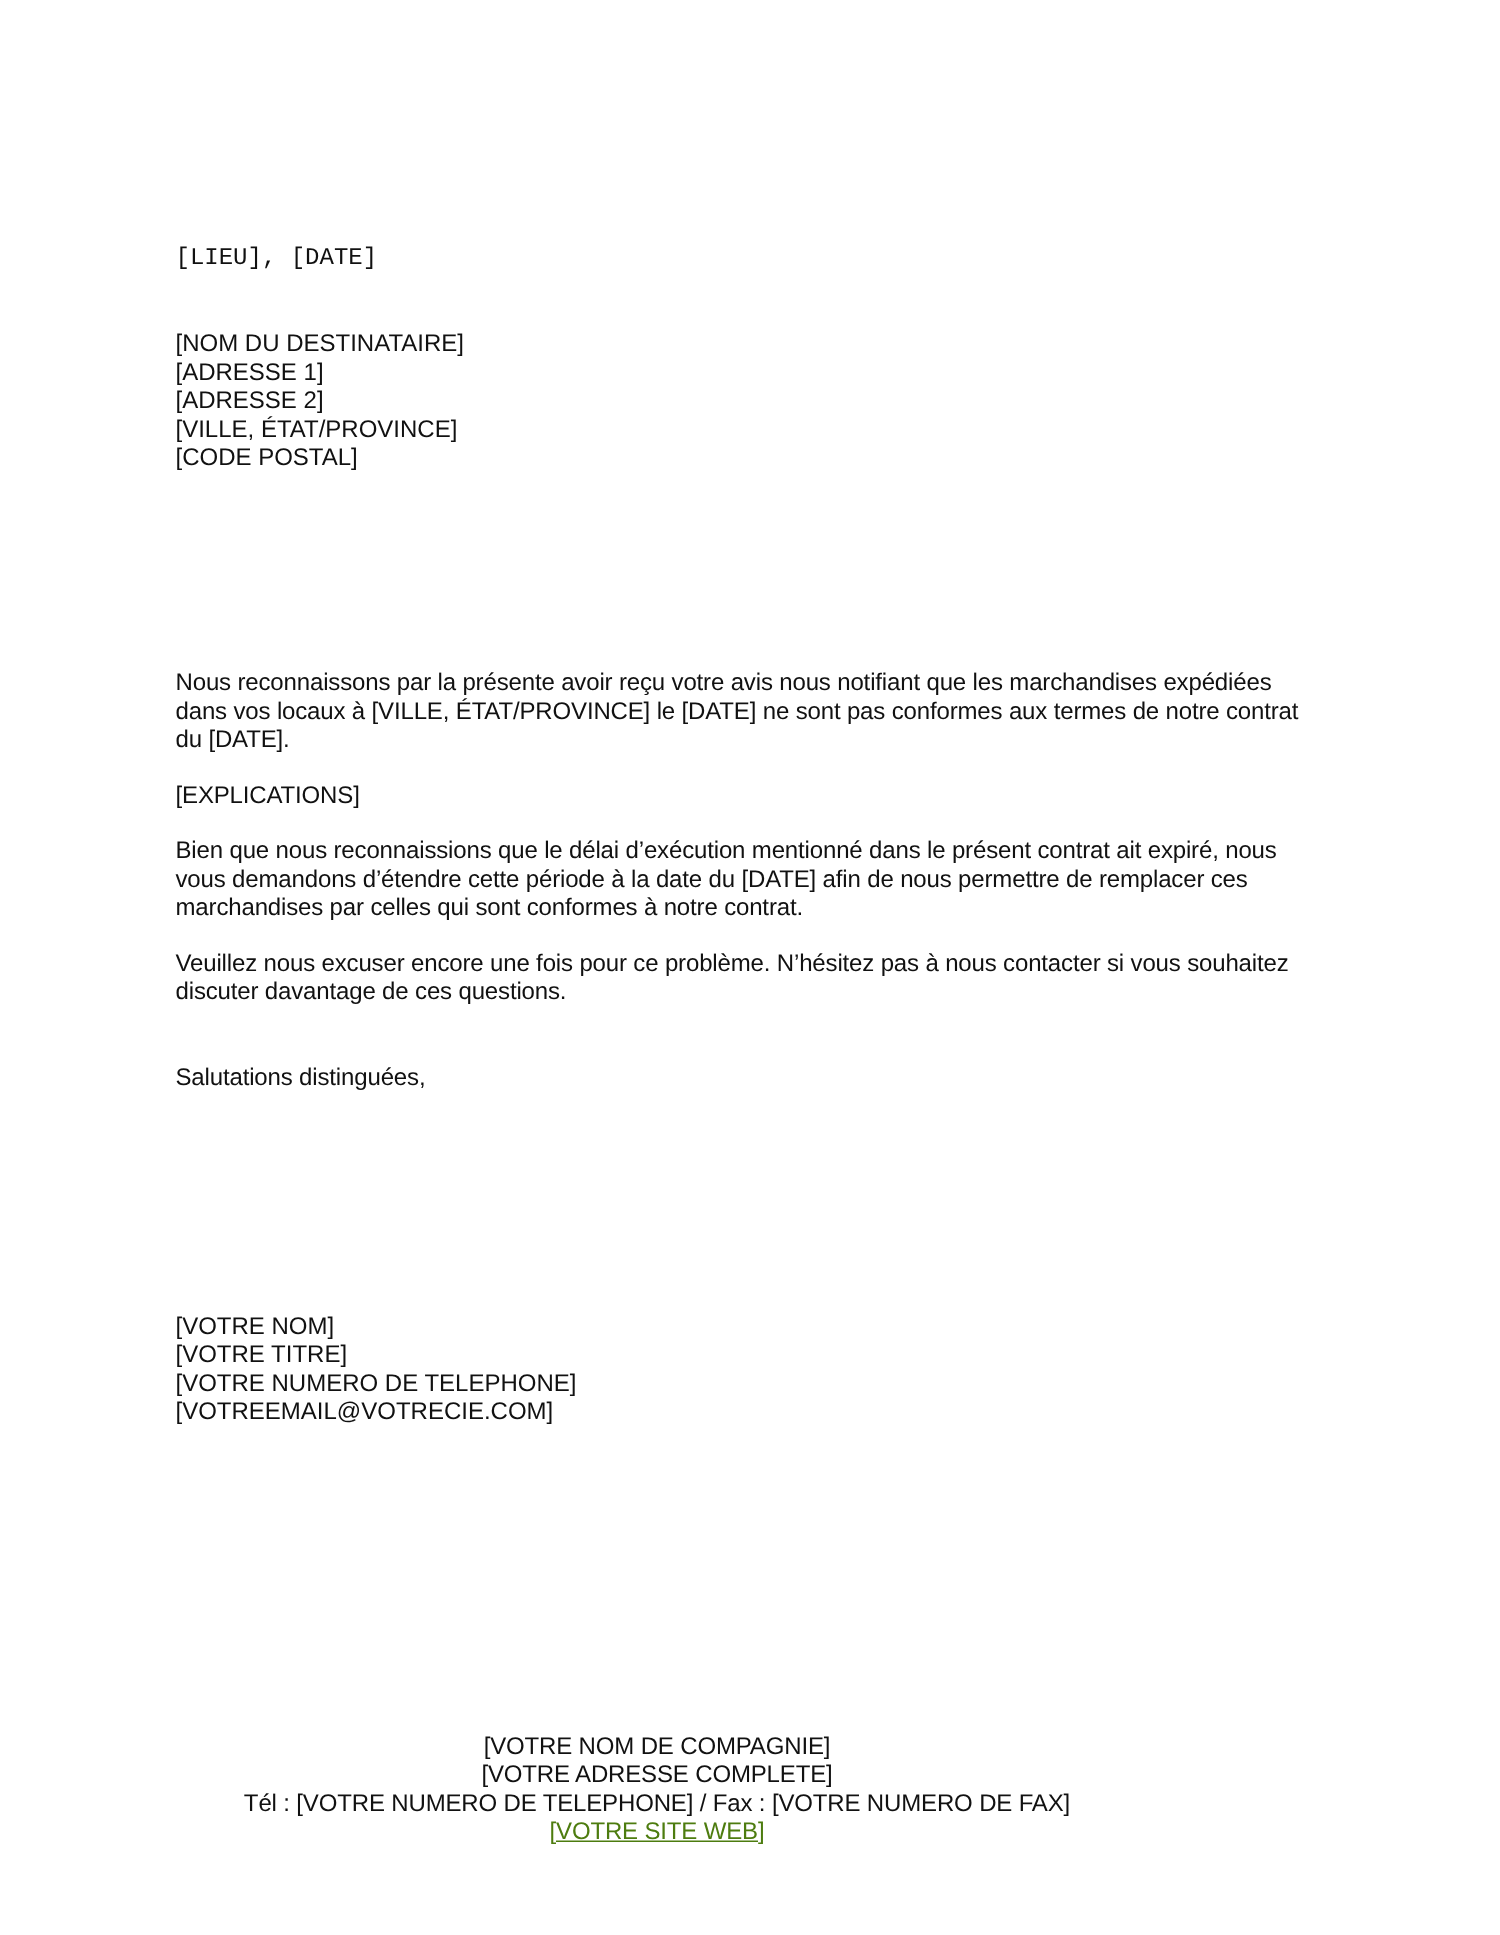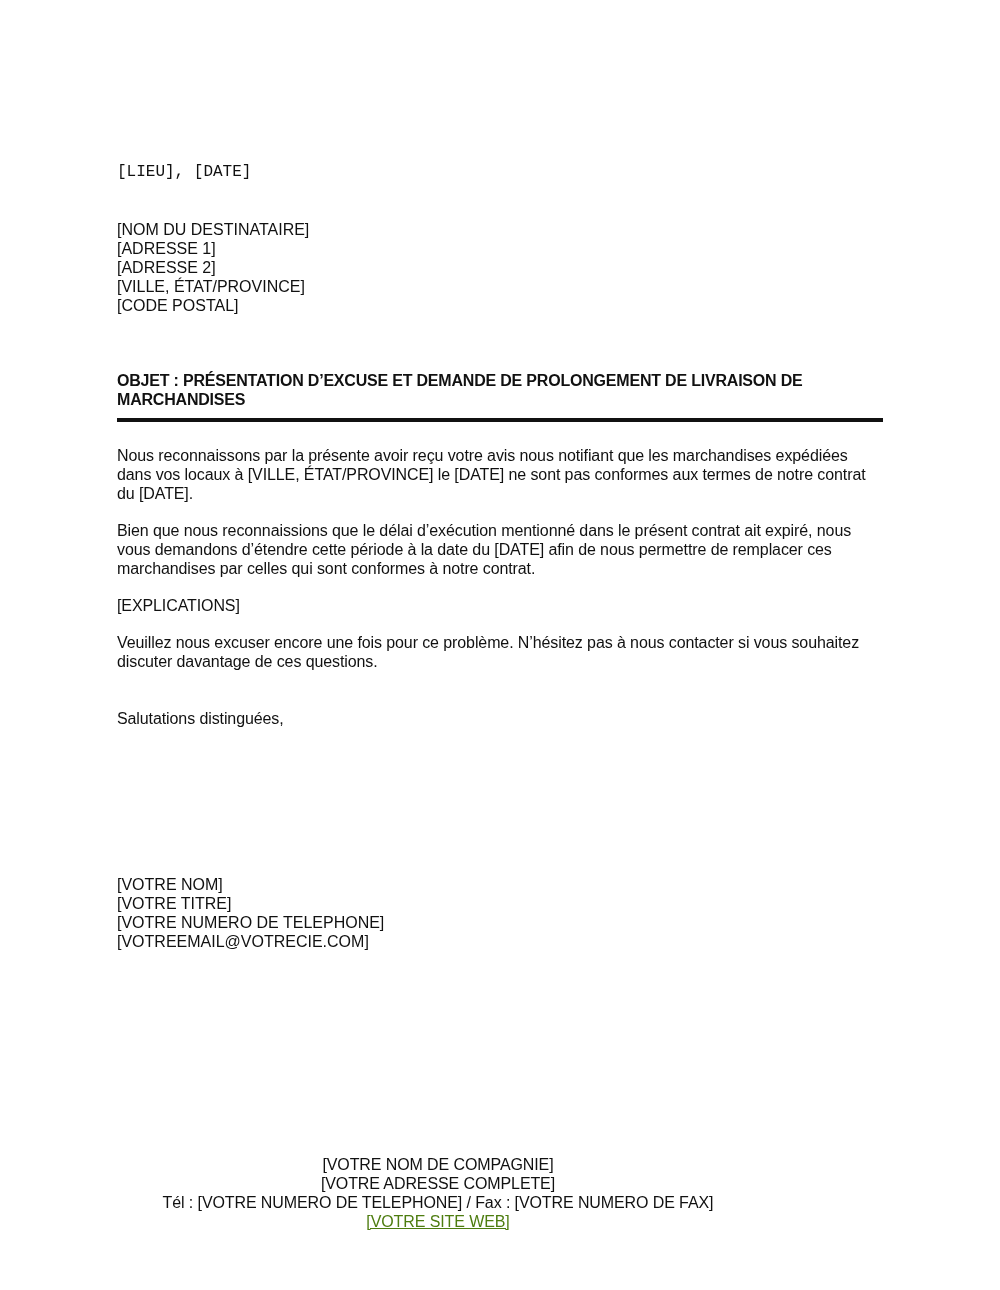--- a/index.html
+++ b/index.html
@@ -90,29 +90,25 @@
   <div class="dateline">[LIEU], [DATE]</div>
 
   <div class="recipient">
     <div>[NOM DU DESTINATAIRE]</div>
     <div>[ADRESSE 1]</div>
     <div>[ADRESSE 2]</div>
     <div>[VILLE, ÉTAT/PROVINCE]</div>
     <div>[CODE POSTAL]</div>
   </div>
 
-  <div class="subject-block">
-    <h1 class="subject-heading">OBJET : PRÉSENTATION D’EXCUSE ET DEMANDE DE PROLONGEMENT DE LIVRAISON DE MARCHANDISES</h1>
-    <div class="subject-rule"></div>
-  </div>
 
   <div class="body-text">
     <p>Nous reconnaissons par la présente avoir reçu votre avis nous notifiant que les marchandises expédiées dans vos locaux à [VILLE, ÉTAT/PROVINCE] le [DATE] ne sont pas conformes aux termes de notre contrat du [DATE].</p>
+    <p>[EXPLICATIONS]</p>
     <p>Bien que nous reconnaissions que le délai d’exécution mentionné dans le présent contrat ait expiré, nous vous demandons d’étendre cette période à la date du [DATE] afin de nous permettre de remplacer ces marchandises par celles qui sont conformes à notre contrat.</p>
-    <p>[EXPLICATIONS]</p>
     <p>Veuillez nous excuser encore une fois pour ce problème. N’hésitez pas à nous contacter si vous souhaitez discuter davantage de ces questions.</p>
     <p class="closing">Salutations distinguées,</p>
   </div>
 
   <div class="signature">
     <div>[VOTRE NOM]</div>
     <div>[VOTRE TITRE]</div>
     <div>[VOTRE NUMERO DE TELEPHONE]</div>
     <div>[VOTREEMAIL@VOTRECIE.COM]</div>
   </div>

